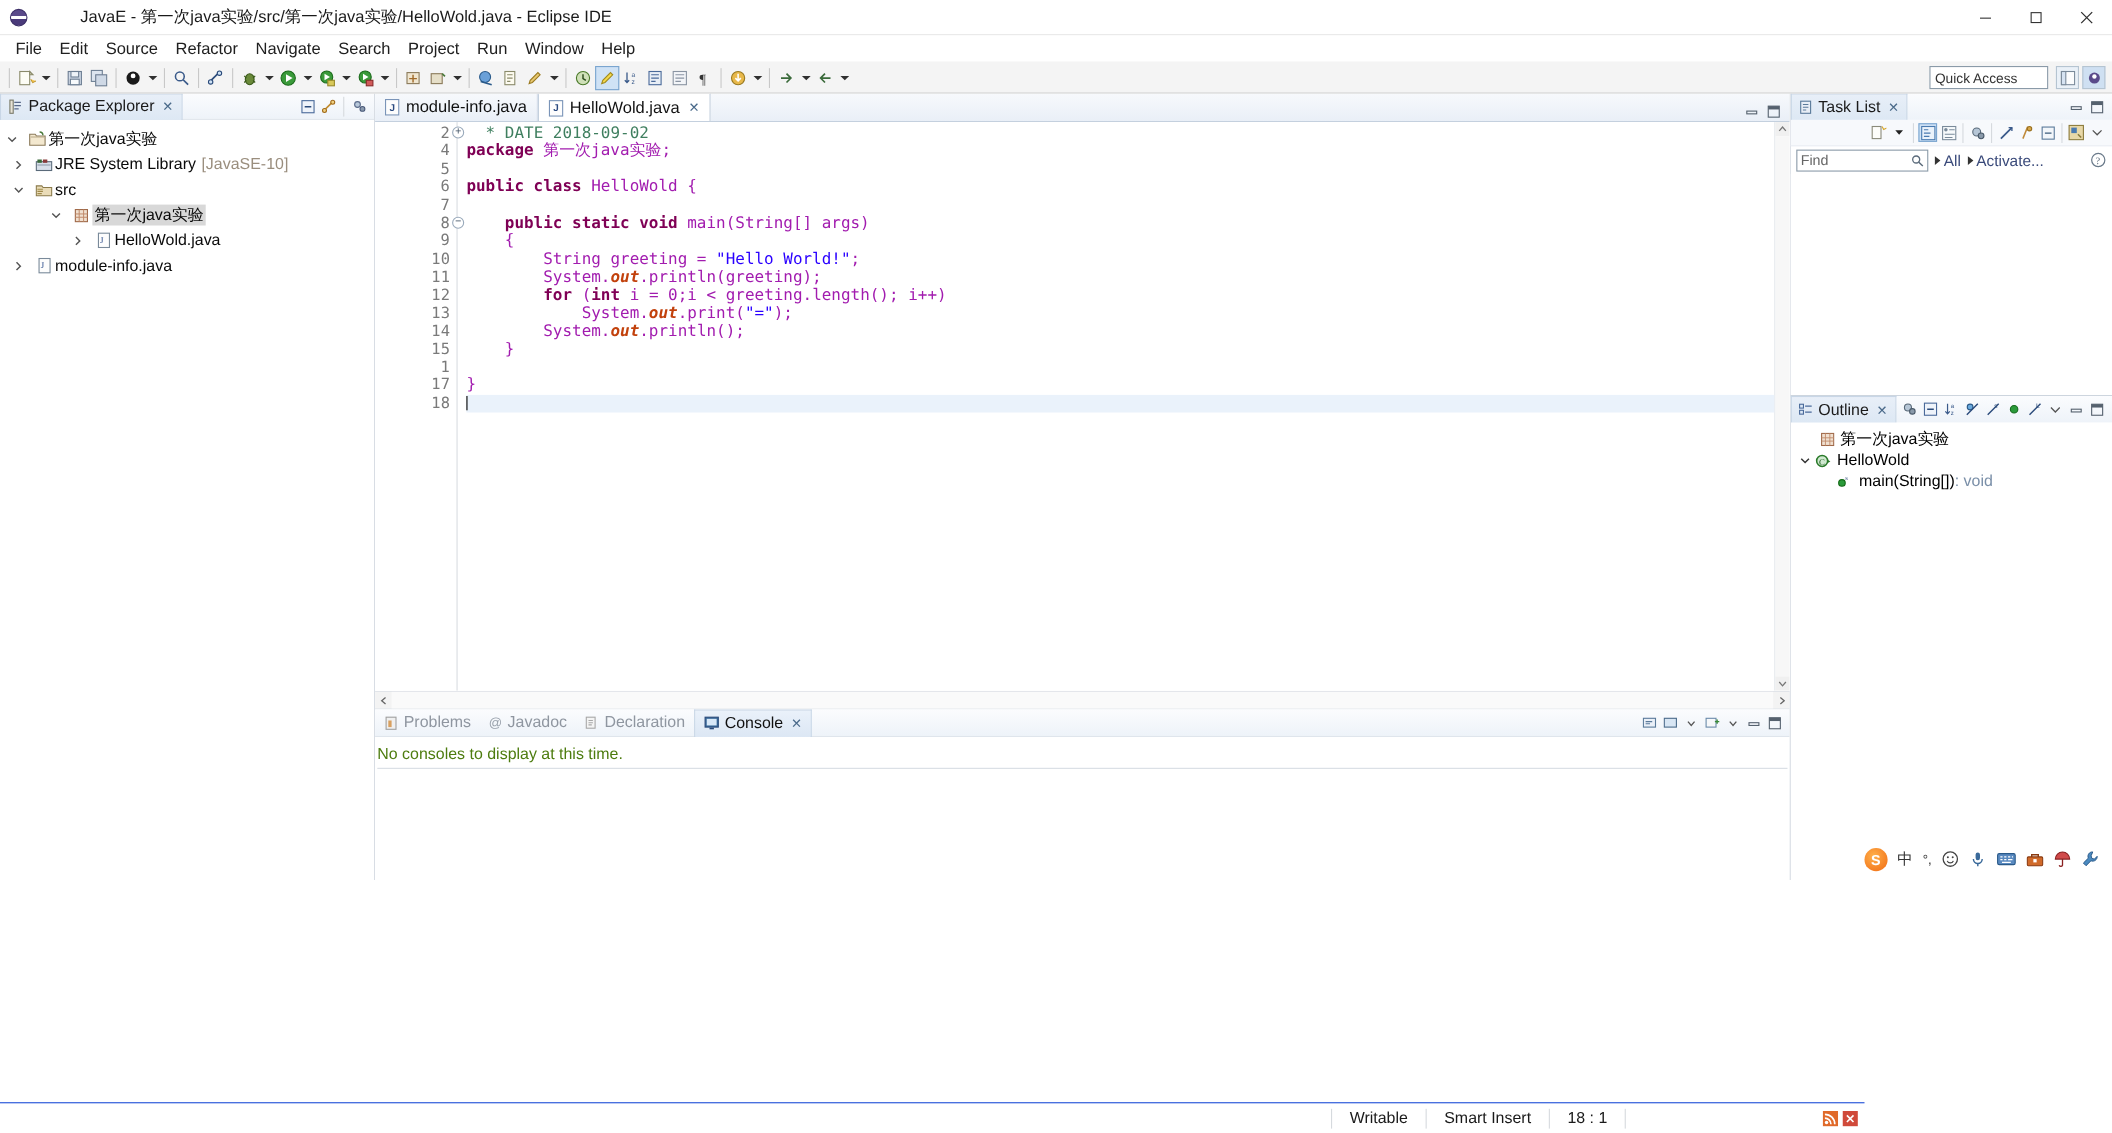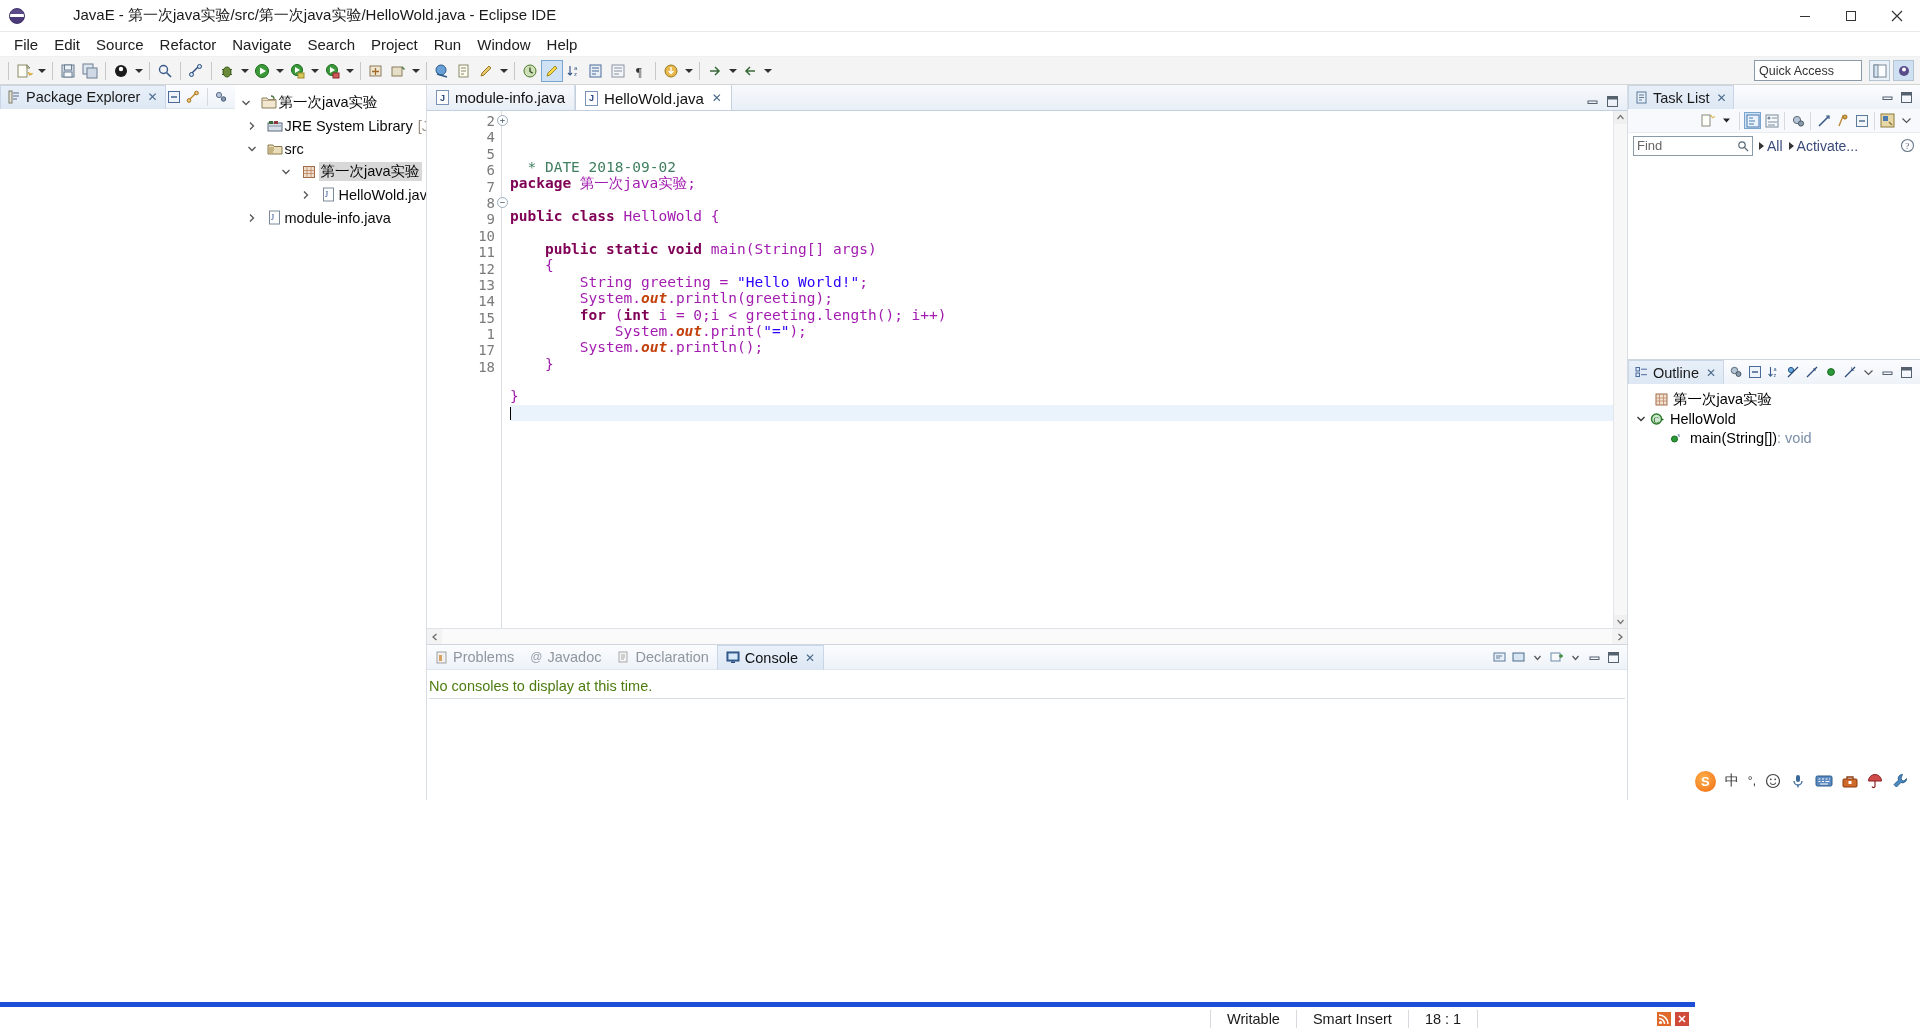--- a/index.html
+++ b/index.html
@@ -78,21 +78,21 @@
   }
   .vtab.active {
     background: linear-gradient(180deg,#e8eff8,#dde8f4);
     border-top:1px solid #c8d6e6; border-left:1px solid #c8d6e6; border-right:1px solid #c8d6e6;
   }
   .xmark { font-size:12px; color:#4a6a8a; margin-left:2px; }
   .hdr-tools { margin-left:auto; display:flex; align-items:center; gap:2px; padding-right:5px; }
   .mini { width:17px; height:17px; display:flex; align-items:center; justify-content:center; }
 
   
-  #left-pane { width: 427px; border-right:1px solid #d8dde4; display:flex; flex-direction:row; background:#fff; }
+  #left-pane { width: 341px; border-right:1px solid #d8dde4; display:flex; flex-direction:column; background:#fff; }
   #pkg-head { border-bottom:1px solid #dfe5ec; }
   #pkg-tree { flex:1; padding-top:6px; font-size:14.5px; overflow:hidden; }
   .trow { display:flex; align-items:center; height:23px; padding-left:6px; white-space:nowrap; }
   .trow .twist { width:18px; text-align:center; color:#444; font-size:11px; flex:0 0 18px;}
   .trow .ticon { width:20px; display:flex; align-items:center; justify-content:center; flex:0 0 20px;}
   .trow .tlabel { color:#0a0a0a; }
   .trow .tdim { color:#9a8e7e; margin-left:5px; }
   .trow.sel .tlabel { background:#d8d8d8; padding:0 2px; }
   .ind1{ padding-left:6px;} .ind2{ padding-left:12px;} .ind3{ padding-left:46px;} .ind4{ padding-left:66px;}
 
@@ -113,21 +113,21 @@
   #code-body { flex:1; display:flex; font-family:"DejaVu Sans Mono", monospace; font-size:14.5px; position:relative; }
   #gutter {
     width: 46px; text-align:right; color:#7a7a7a; font-family:"DejaVu Sans Mono", monospace;
     font-size:14px; padding-top:2px; user-select:none; position:relative;
   }
   .gl { height:16.4px; line-height:16.4px; padding-right:4px; position:relative; }
   .fold { position:absolute; right:-9px; top:2px; width:11px;height:11px;
           border:1px solid #9aaabb; border-radius:50%; background:#fff; color:#456;
           font-size:9px; line-height:9px; text-align:center; }
   #gutter-sep { width:1px; background:#d9dde2; margin-left:2px;}
-  #code-text { flex:1; padding-top:2px; padding-left:8px; position:relative; white-space:pre;margin-top:46px; }
+  #code-text { flex:1; padding-top:2px; padding-left:8px; position:relative; white-space:pre; }
   .cl { height:16.4px; line-height:16.4px; color:#000; }
   .cl.cur { background:#eaf2fb; }
   .kw { color:#7f0055; font-weight:bold; }
   .str { color:#2a00ff; }
   .cmt { color:#3f7f5f; }
   .fld { color:#c2410c; font-weight:bold; font-style:italic; }
   .plain { color:#a21caf; }
   .caret { display:inline-block; width:1px; height:13px; background:#000; vertical-align:-2px;}
 
   #right-ruler { width:14px; background:#fff; border-left:1px solid #e2e6ea;
@@ -170,21 +170,21 @@
   
   #ime-bar { position:absolute; right:6px; bottom:6px; height:26px; display:flex; align-items:center; gap:9px;
              padding:0 6px; font-size:14px; color:#333; }
   #ime-logo { width:21px;height:21px;border-radius:50%;
               background:radial-gradient(circle at 40% 35%, #ffb04a, #f06a12); color:#fff;
               display:flex;align-items:center;justify-content:center;font-size:13px;font-weight:bold;}
 
   
   #statusbar {
     position:absolute; left:0; bottom:0; width:1695px; height:28px;
-    background:#ffffff; border-top:5px solid #1d4ed8;
+    background:#ffffff; border-top:1px solid #1d4ed8;
     display:flex; align-items:center; font-size:14.5px; color:#1a1a1a;
   }
   .sb-sep { width:1px; height:18px; background:#d6dade; }
   .sb-cell { padding:0 16px; white-space:nowrap; }
   #sb-right { margin-left:auto; display:flex; align-items:center; gap:4px; padding-right:6px;}
   .sb-sq { width:14px;height:14px; }
 
   
   .ic { display:inline-block; }
   svg { display:block; }

